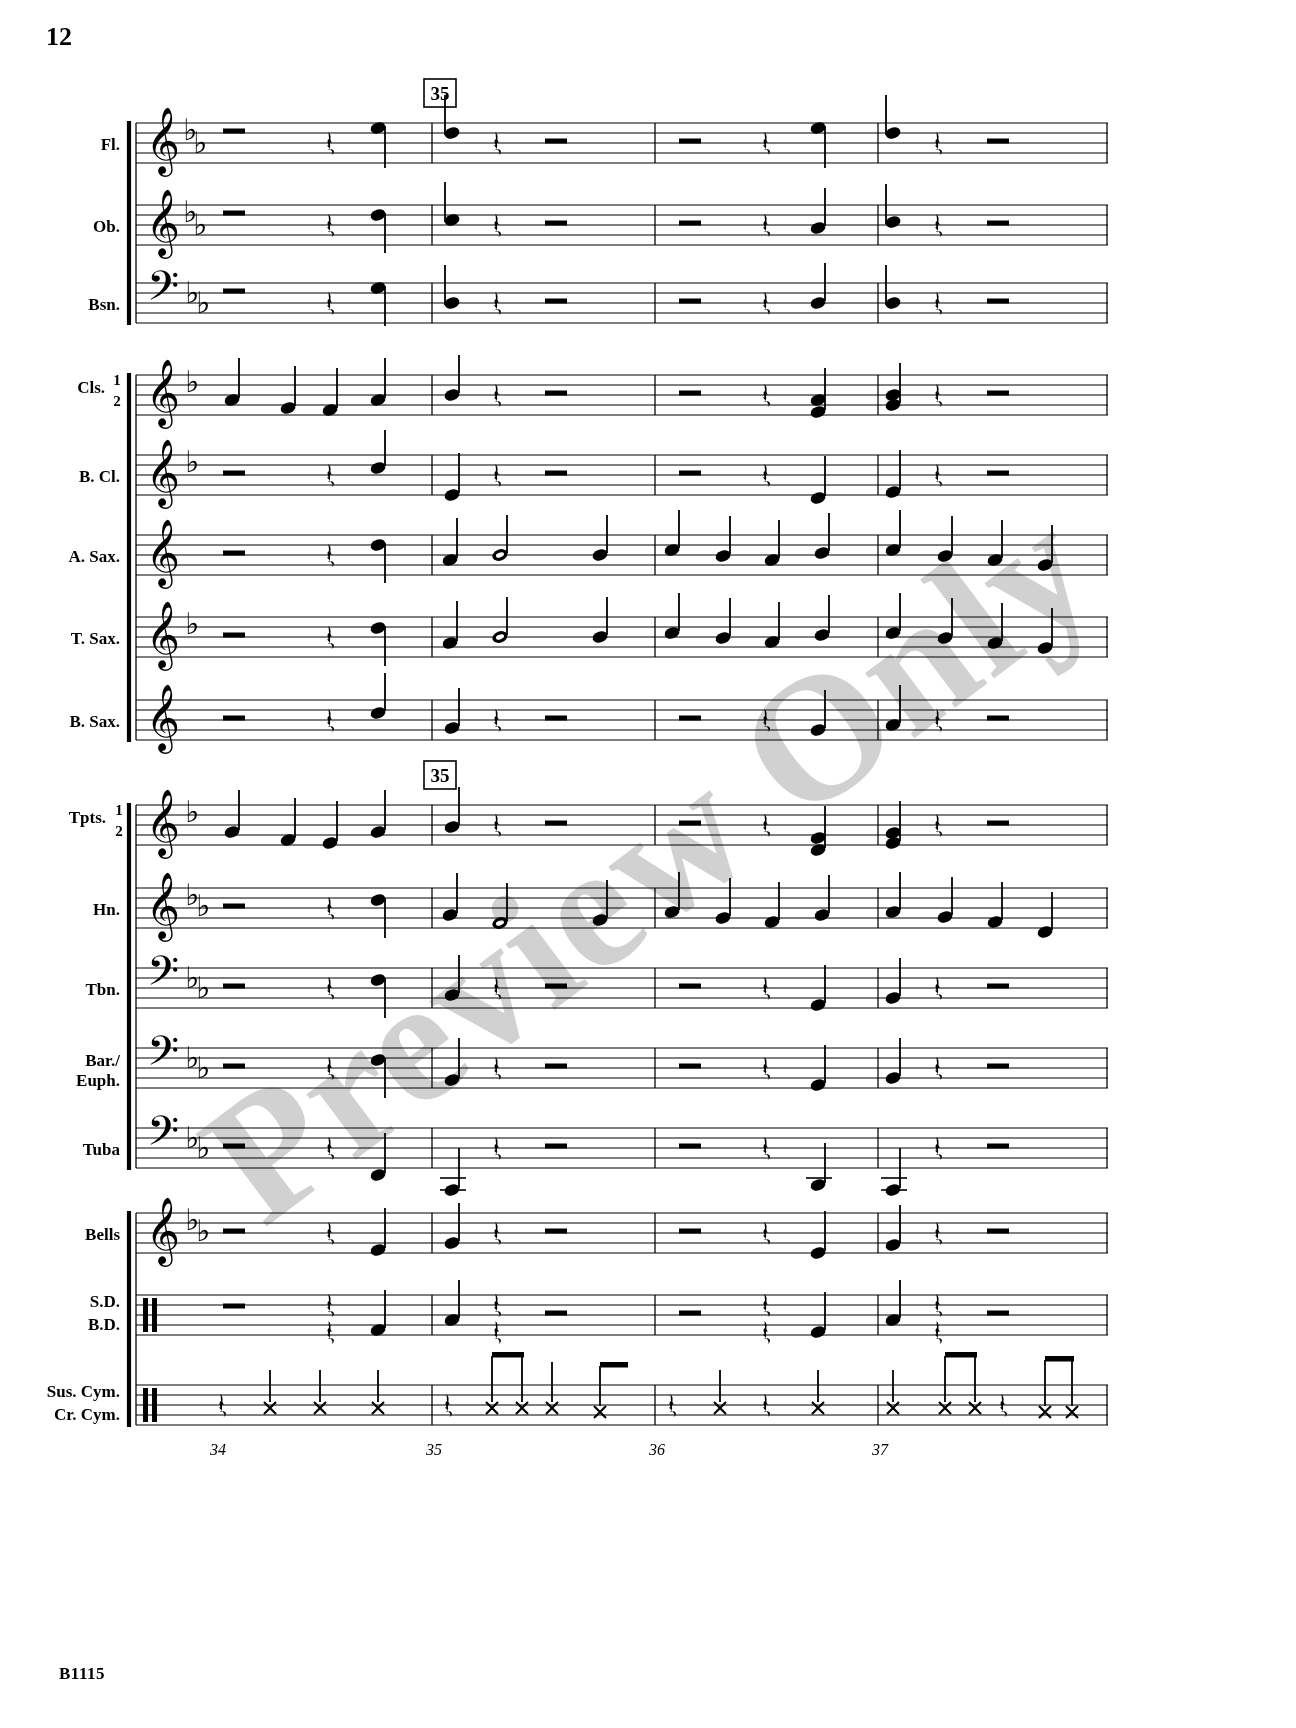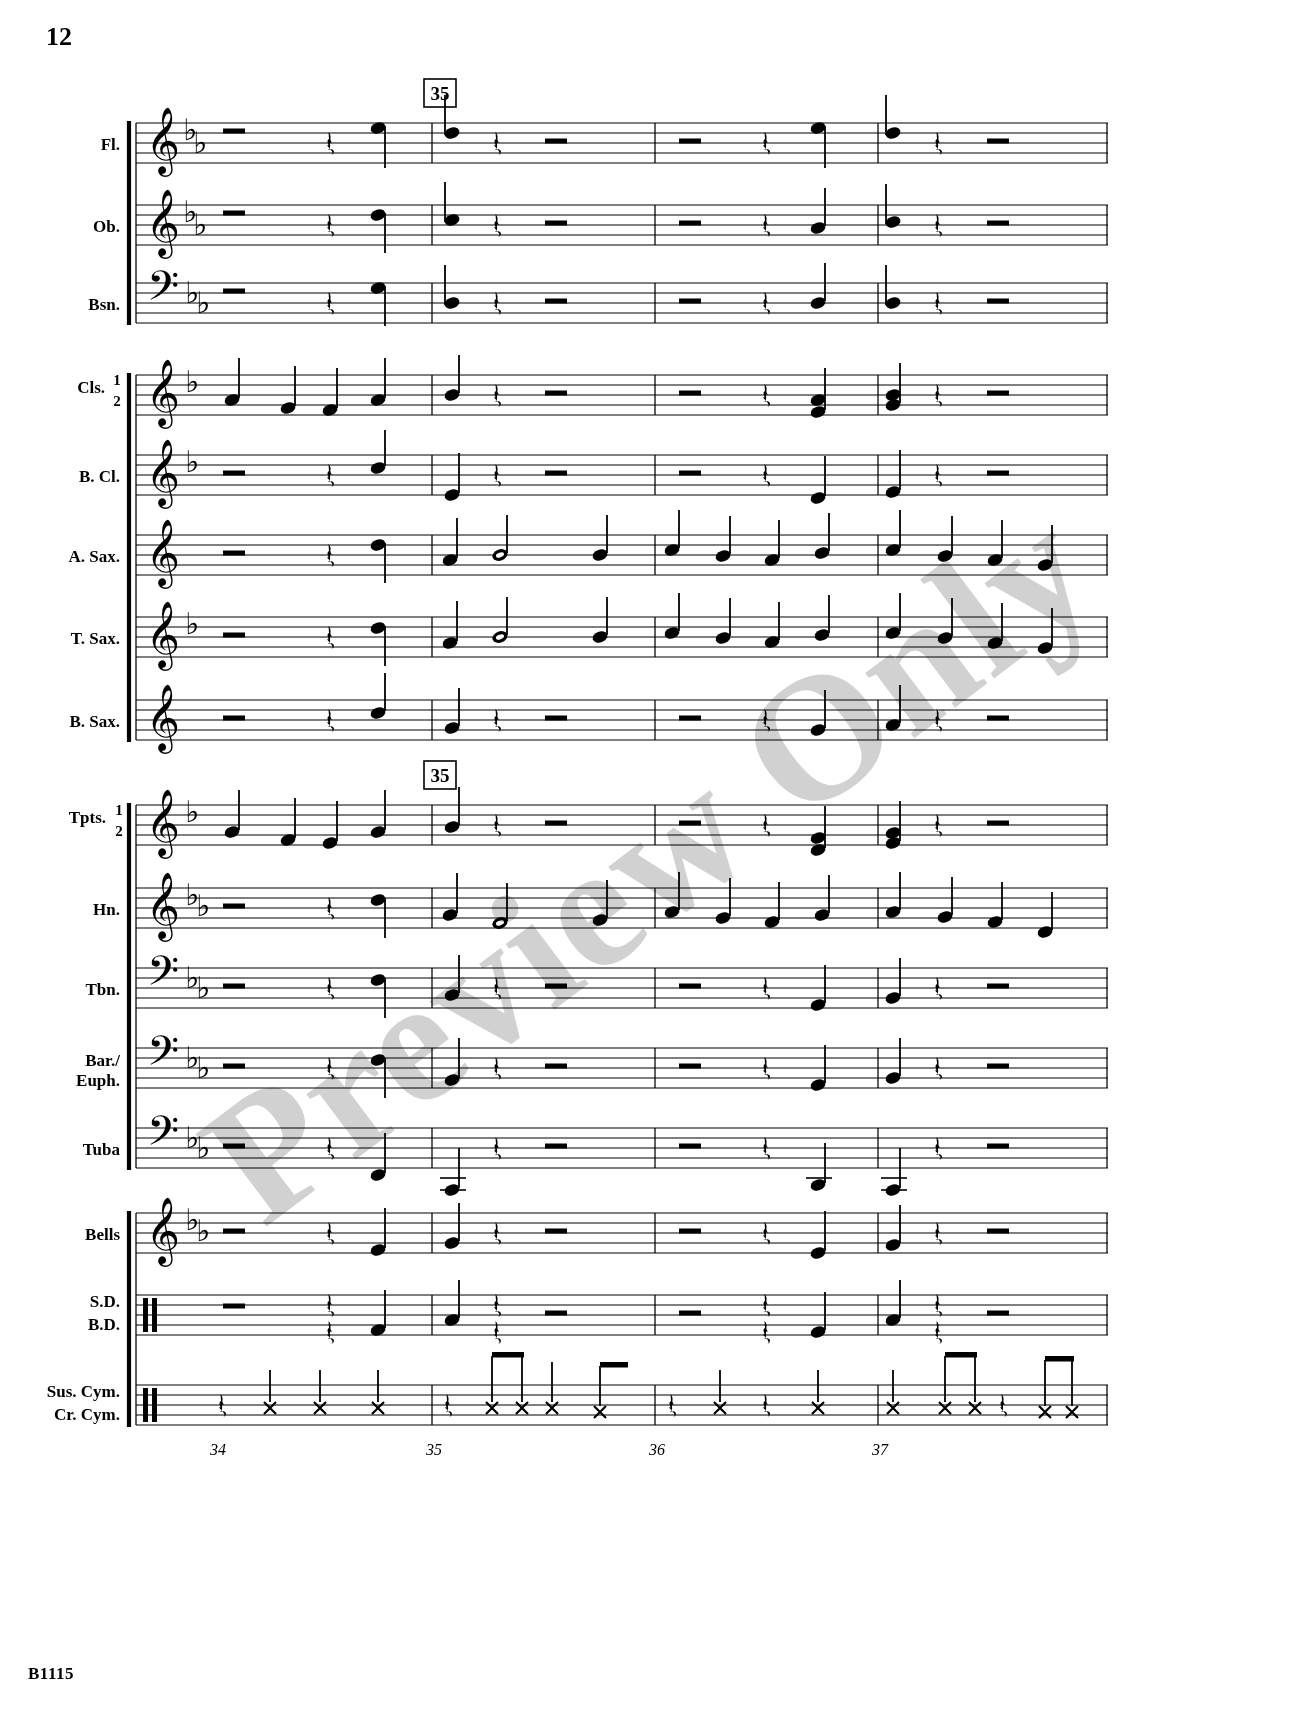--- a/index.html
+++ b/index.html
@@ -24,21 +24,21 @@
     position: absolute;
     left: 46px;
     top: 22px;
     font-size: 26px;
     font-weight: 700;
     color: #000;
     font-family: "Liberation Serif", serif;
   }
   .plate-number {
     position: absolute;
-    left: 28px;
+    left: 59px;
     top: 1664px;
     font-size: 17px;
     font-weight: 700;
     color: #000;
     letter-spacing: .5px;
   }
   
   .watermark {
     position: absolute;
     left: 50%;

